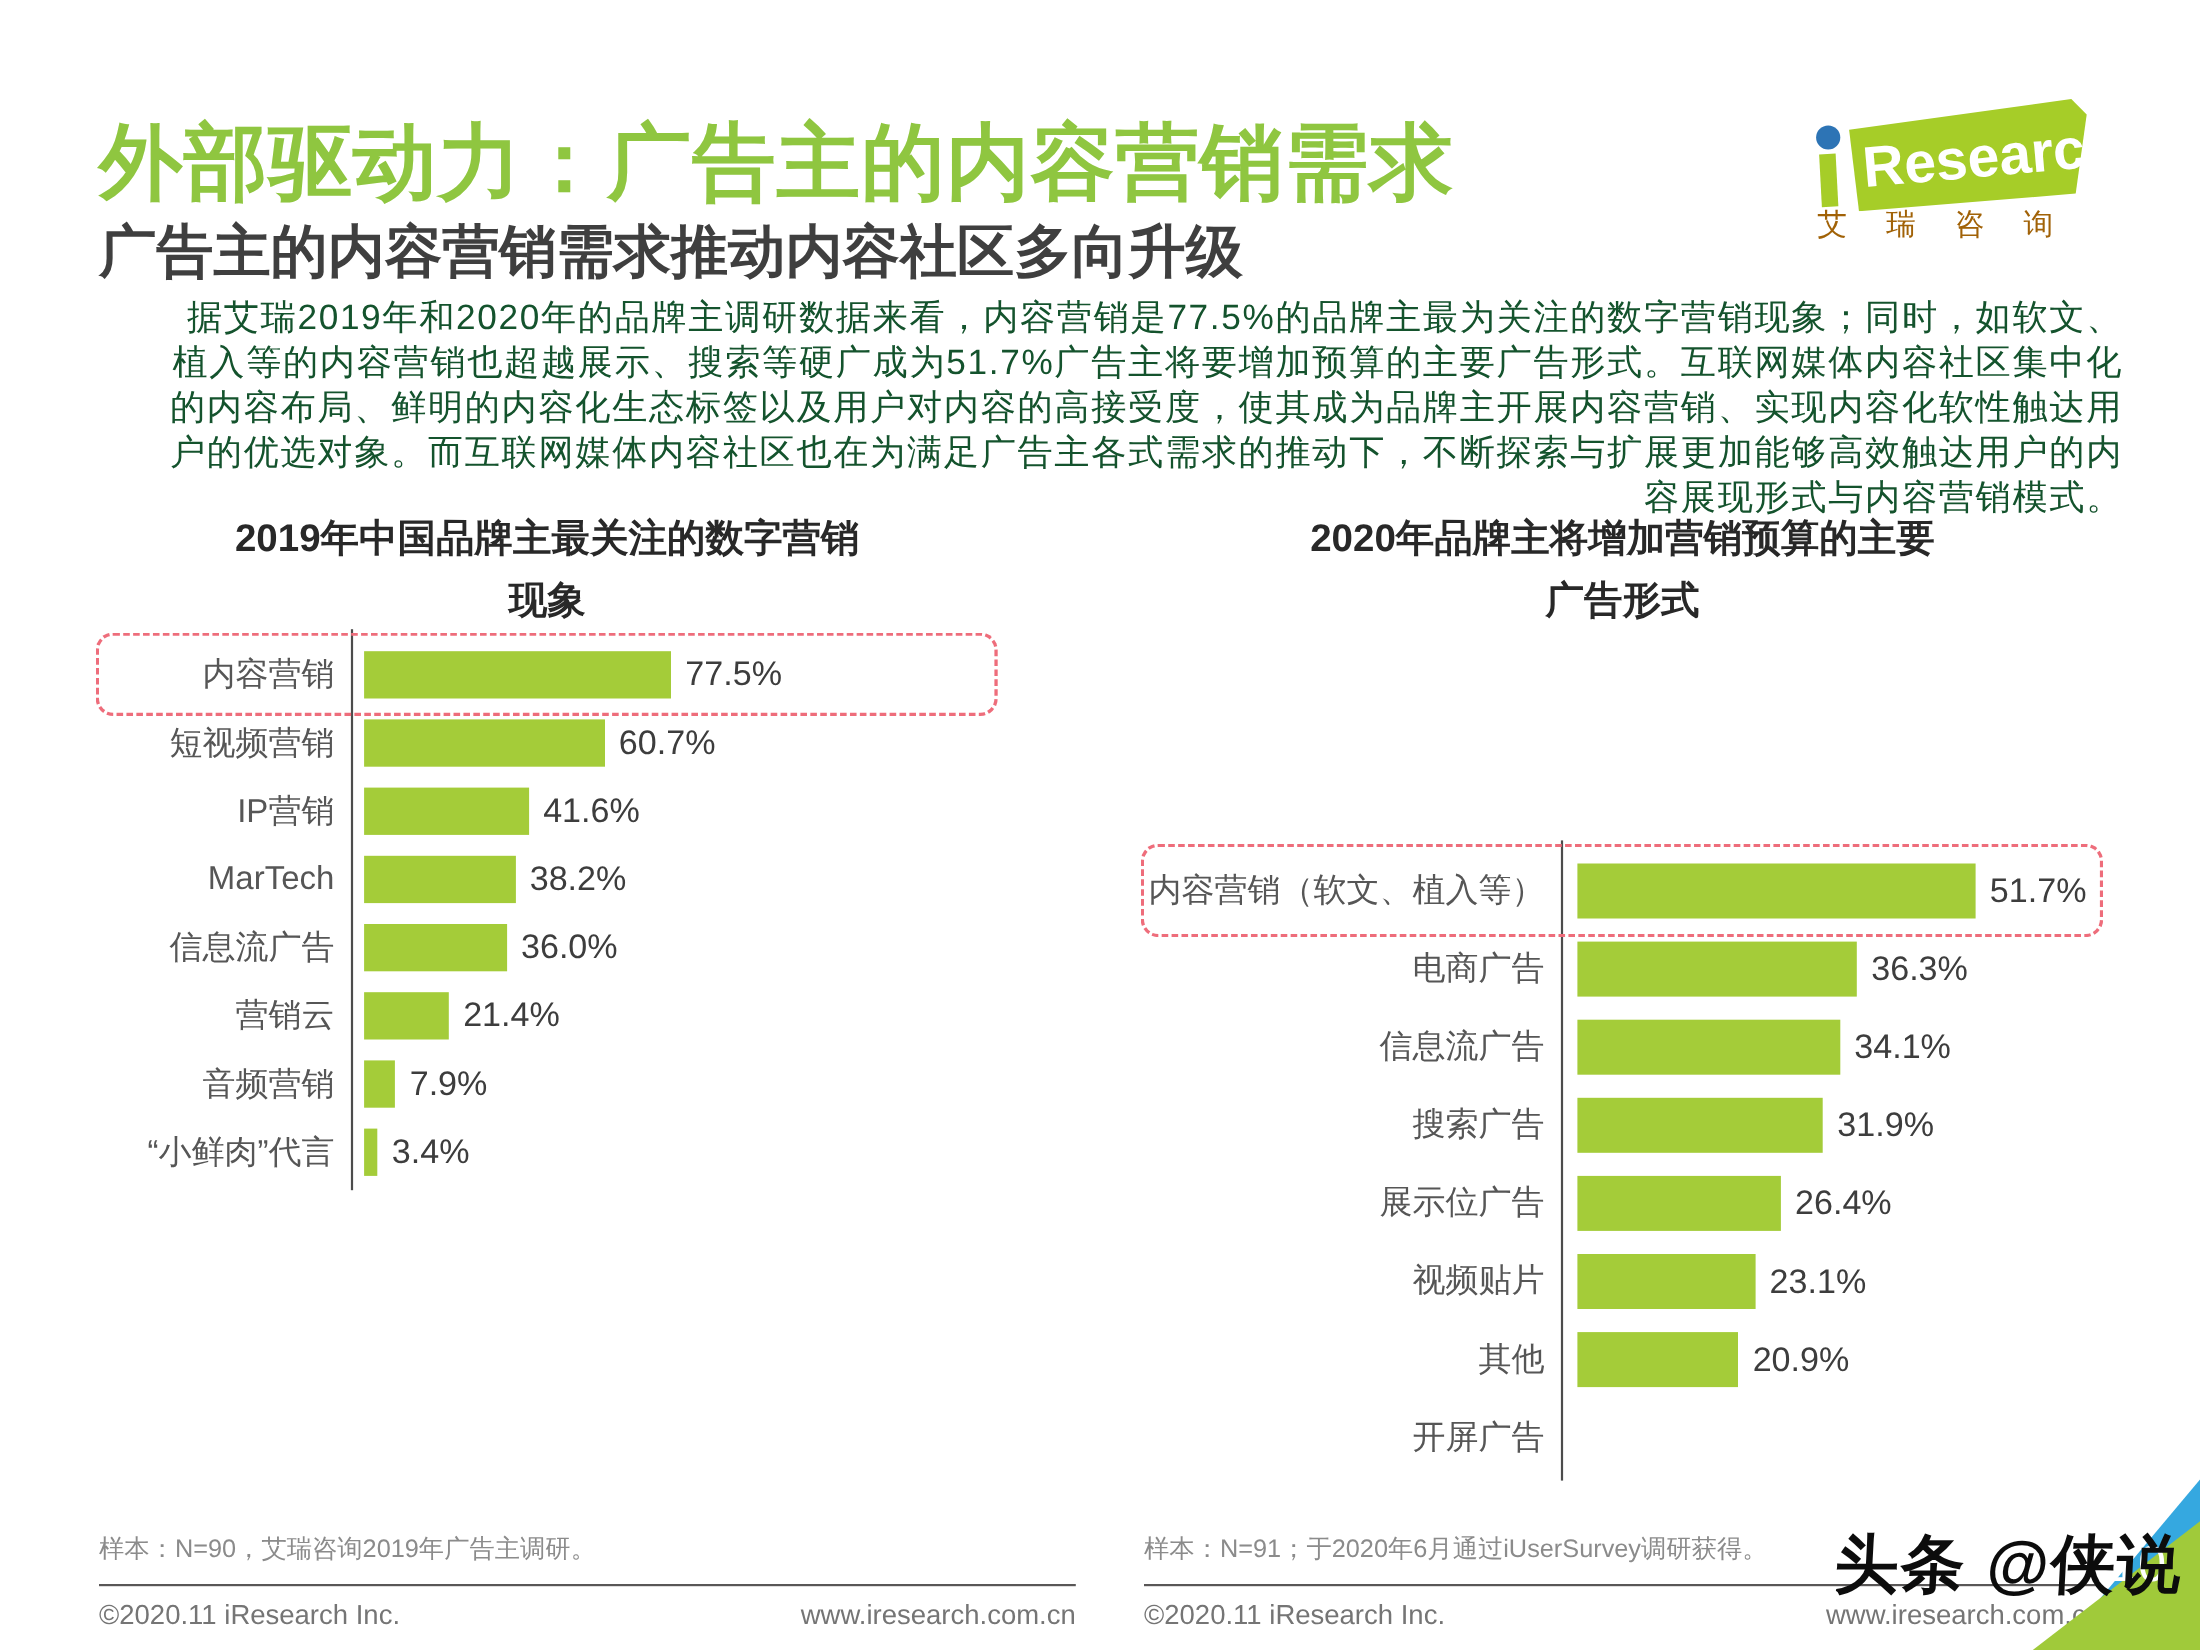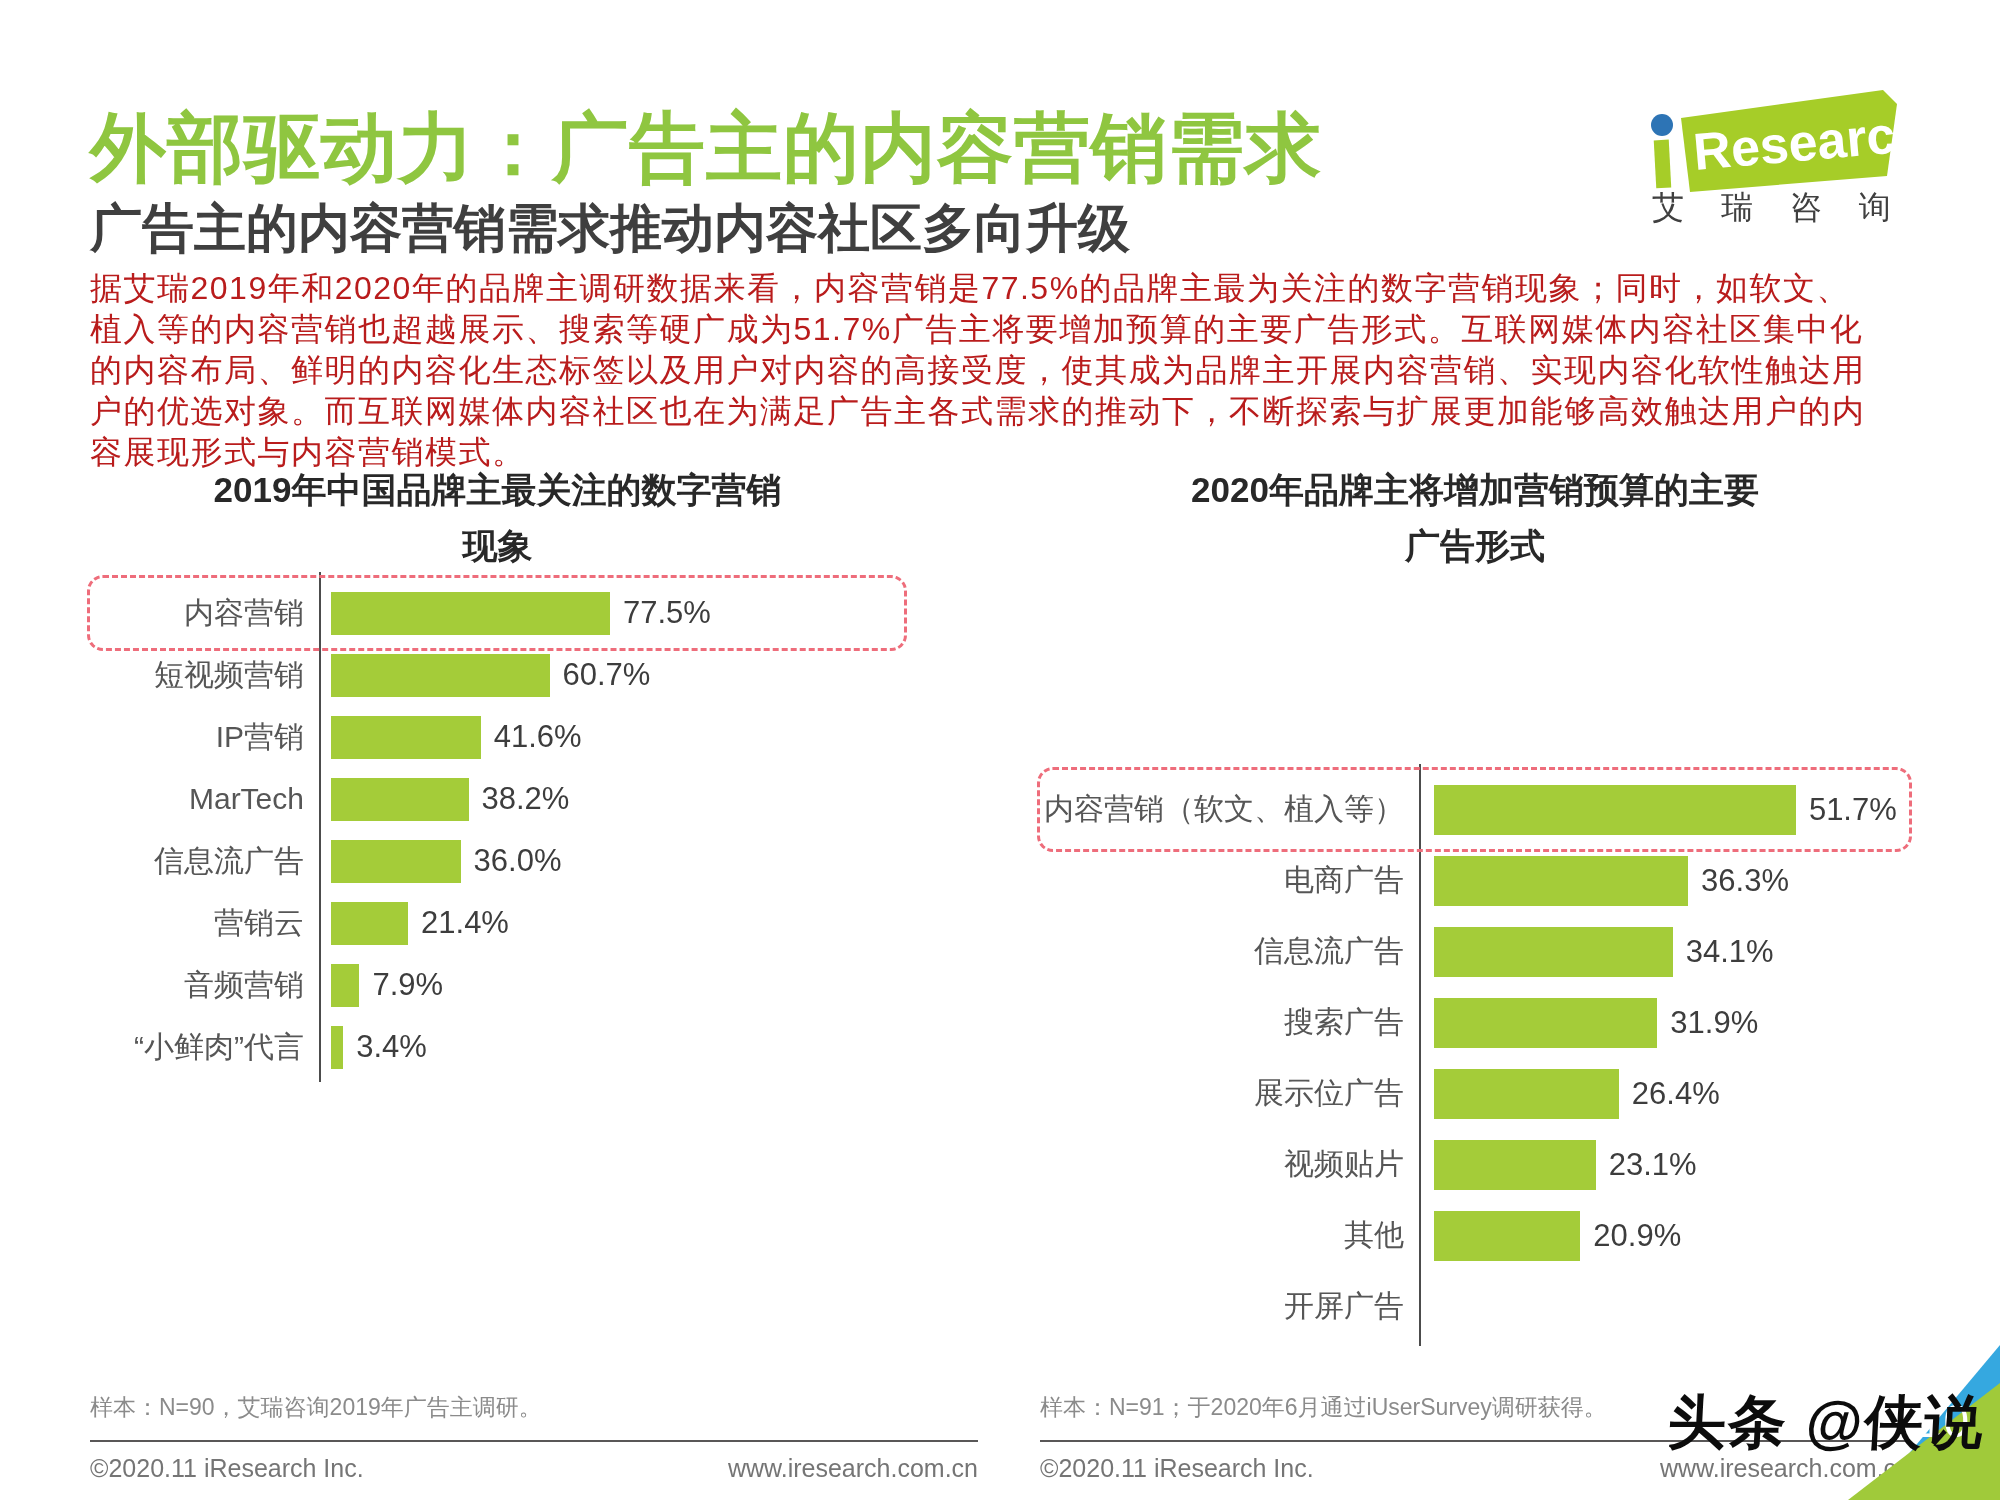--- a/index.html
+++ b/index.html
@@ -16,27 +16,27 @@
   }
   .page-subtitle{
     position:absolute;left:90px;top:194px;margin:0;
     font-size:52px;font-weight:600;color:#3f3f3f;white-space:nowrap;
   }
 
   
   .logo-mark{position:absolute;left:1635px;top:82px;}
   .logo-cn{
     position:absolute;left:1652px;top:186px;margin:0;
-    font-size:32px;color:#404040;letter-spacing:14px;white-space:nowrap;
+    font-size:27px;color:#a16207;letter-spacing:14px;white-space:nowrap;
   }
 
   
   .intro{position:absolute;left:90px;top:268px;width:1840px;}
   .intro div{
-    font-size:32px;line-height:41px;color:#b91c1c;letter-spacing:1.5px;white-space:nowrap;
+    font-size:32px;line-height:41px;color:#14532d;letter-spacing:1.5px;white-space:nowrap;text-align:right;
   }
 
   
   .chart{position:absolute;top:462px;}
   .chart-left{left:90px;width:815px;}
   .chart-right{left:1040px;width:870px;}
   .chart-title{
     margin:0;text-align:center;font-size:35px;line-height:56px;font-weight:700;color:#282828;
   }
   .rows{position:relative;margin-top:8px;}

